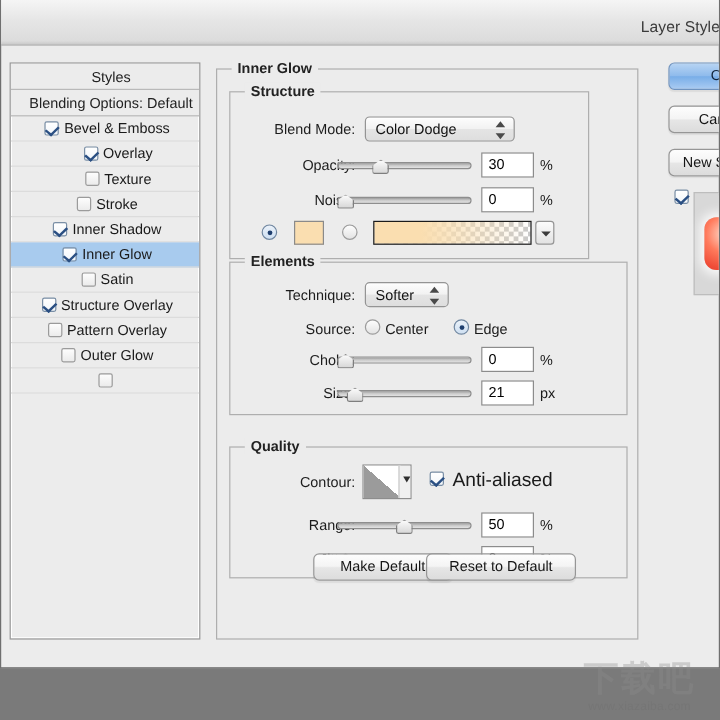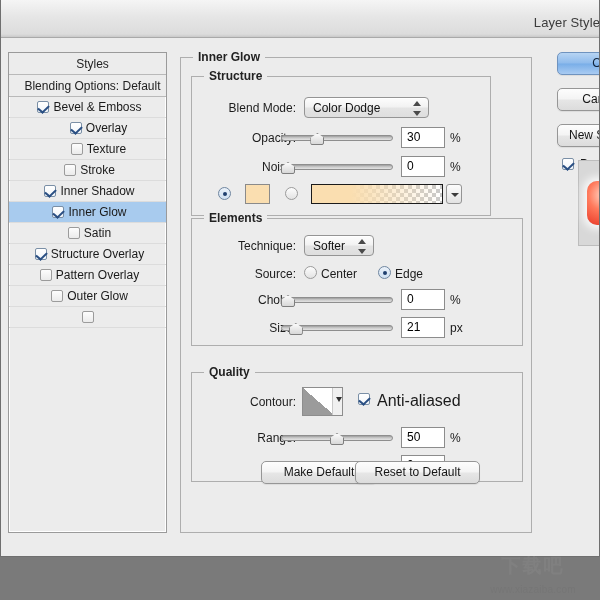--- a/index.html
+++ b/index.html
@@ -232,21 +232,21 @@
     position:absolute; left:470px; top:548px; width:126px; height:48px;
     opacity:.34; pointer-events:none;
   }
   #wm-text {
     position:absolute; left:0; bottom:1px; width:126px;
     text-align:center; font-size:10px; color:#6d6d6d;
     letter-spacing:.2px;
   }
   #wm-logo {
     position:absolute; left:6px; top:0; width:114px; height:34px;
-    font-size:19px; font-weight:bold; color:#8d8d8d;
+    font-size:29px; font-weight:bold; color:#8d8d8d;
     letter-spacing:2px; text-align:center; line-height:34px;
     font-family:"DejaVu Sans", sans-serif;
   }
 </style>
 </head>
 <body>
 
 <div id="window">
 
   <div id="titlebar">

